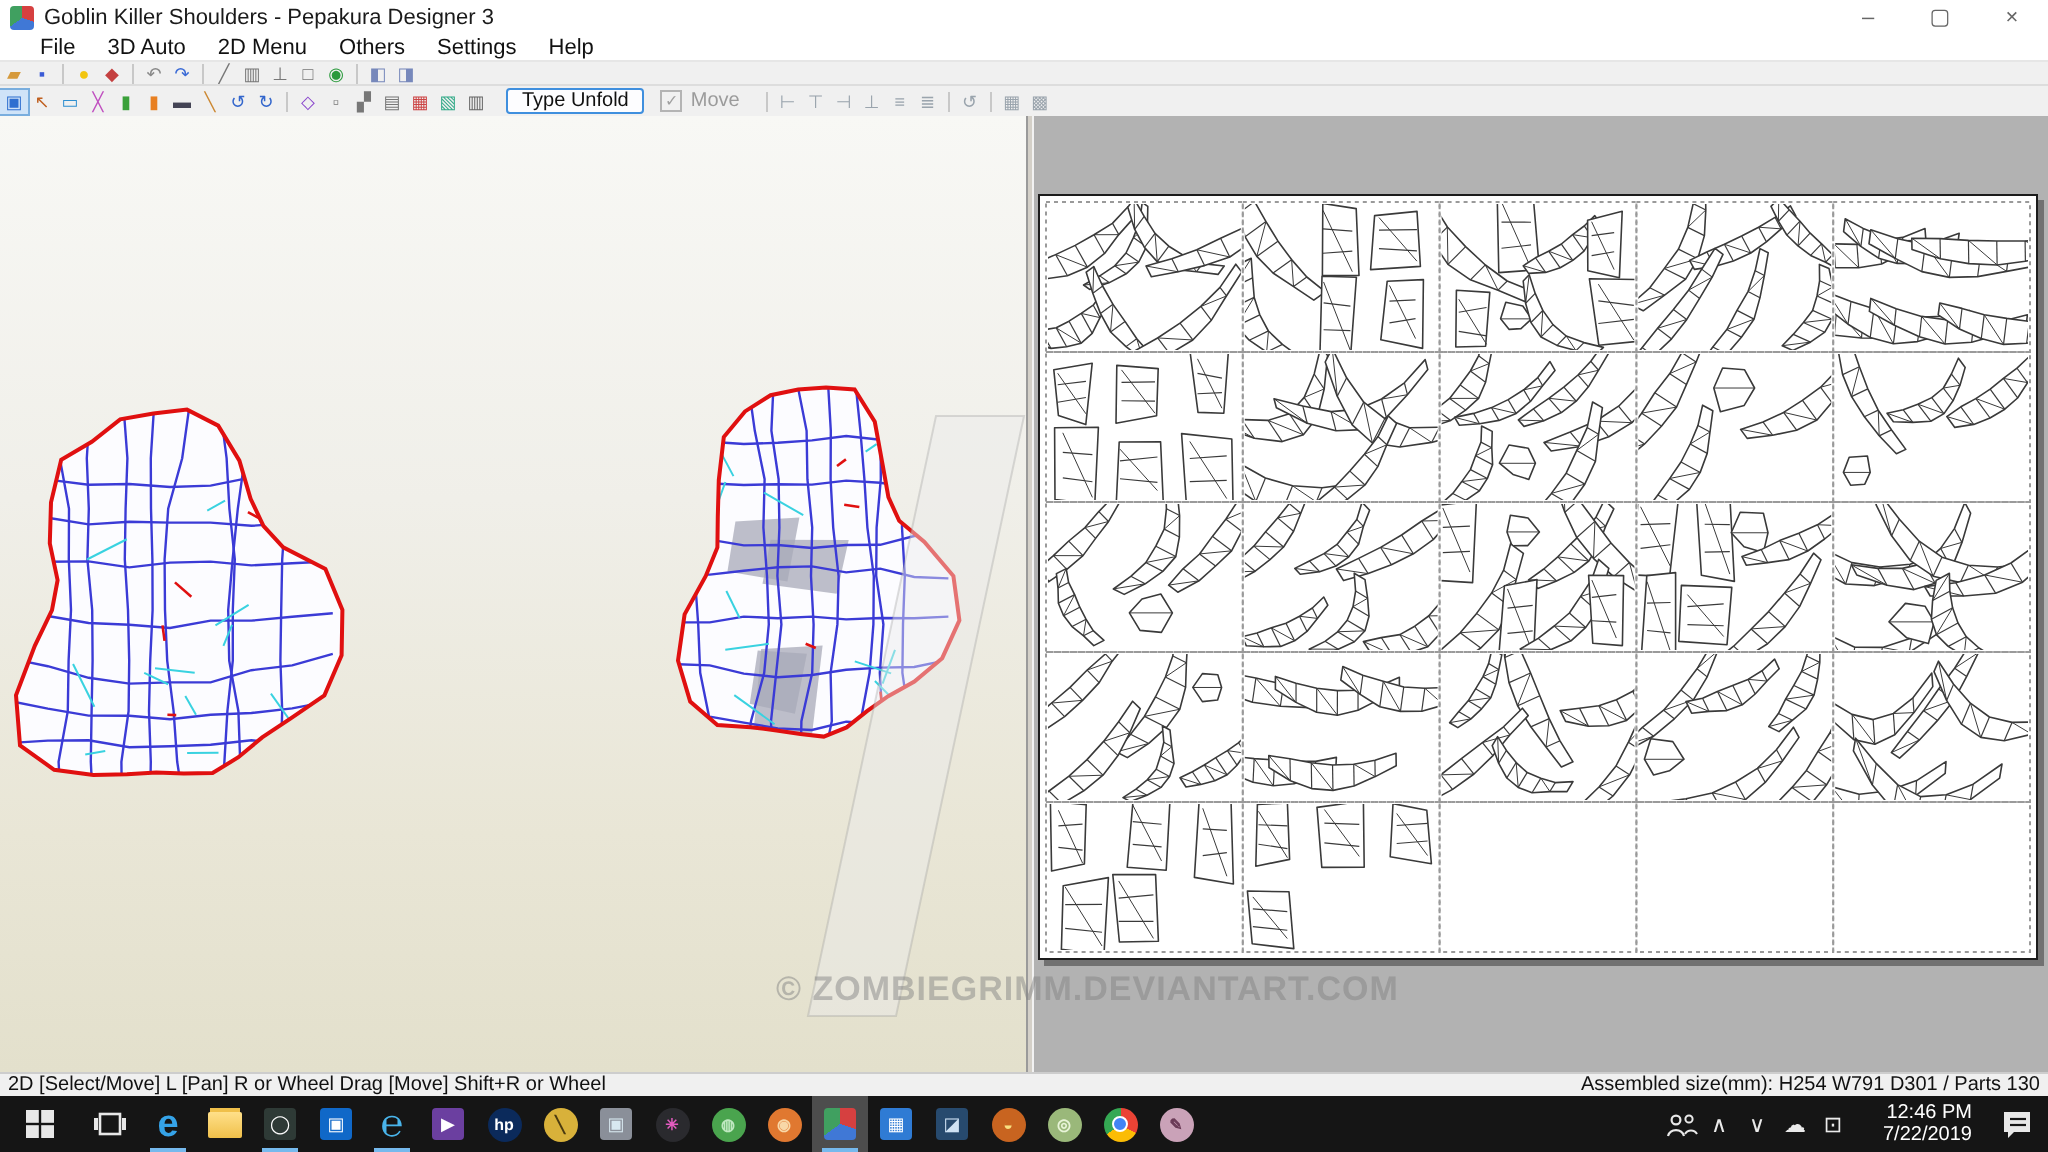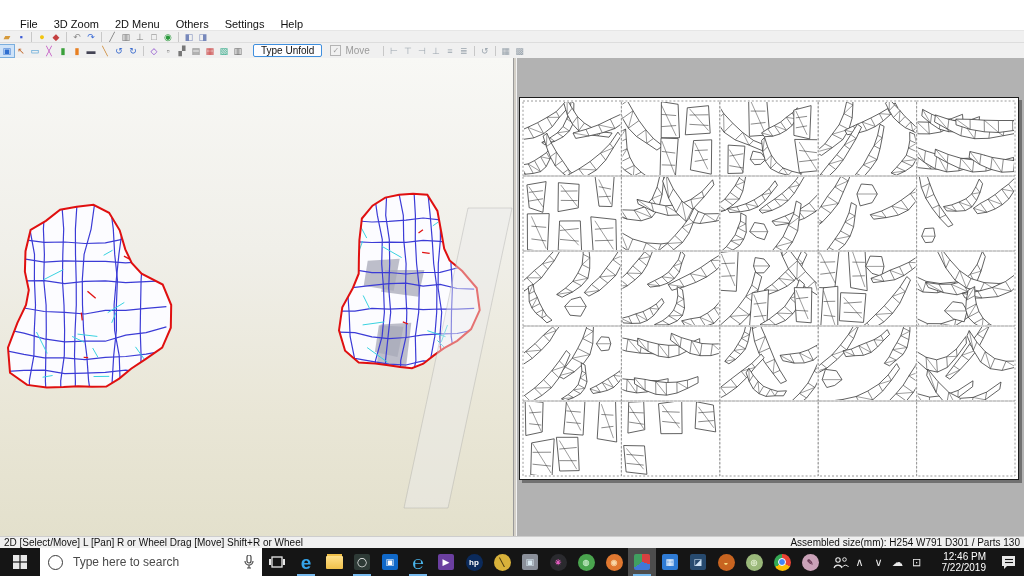--- a/index.html
+++ b/index.html
@@ -67,24 +67,33 @@
     font-size:11px;color:#eaeaea;flex:none;}
   .clock{width:56px;text-align:right;font-size:10px;line-height:11px;color:#fff;
     margin:0 6px 0 4px;flex:none;}
   .action-center{width:32px;height:28px;display:flex;align-items:center;justify-content:center;flex:none;}
 </style>
 </head>
 <body>
 
 <div id="screen">
 
+  <div class="titlebar">
+    <div class="appicon"></div>
+    <div class="title-text">Goblin Killer Shoulders - Pepakura Designer 3</div>
+    <div class="wincontrols">
+      <div class="winbtn">–</div>
+      <div class="winbtn">▢</div>
+      <div class="winbtn">×</div>
+    </div>
+  </div>
 
   <div class="menubar" id="menubar">
       <span class="menu-item">File</span>
-      <span class="menu-item">3D Zoom</span>
+      <span class="menu-item">3D Auto</span>
       <span class="menu-item">2D Menu</span>
       <span class="menu-item">Others</span>
       <span class="menu-item">Settings</span>
       <span class="menu-item">Help</span>
     </div>
 
   <div class="tb" id="tb1">
       <span class="tbicon" style="color: rgb(214, 154, 60);">▰</span>
       <span class="tbicon" style="color: rgb(59, 91, 214);">▪</span>
       <span class="tbsep"></span>
@@ -1332,42 +1341,35 @@
             </g>
             <rect x="199.8" y="303" width="98.4" height="75" fill="none" stroke="#9a9a9a" stroke-width="1" stroke-dasharray="2,2"></rect>
             <rect x="298.20000000000005" y="303" width="98.4" height="75" fill="none" stroke="#9a9a9a" stroke-width="1" stroke-dasharray="2,2"></rect>
             <rect x="396.6" y="303" width="98.4" height="75" fill="none" stroke="#9a9a9a" stroke-width="1" stroke-dasharray="2,2"></rect>
           </svg>
       </div>
     </div>
     <svg class="wm-slash">
       <polygon points="468,150 512,150 448,450 404,450" fill="rgba(235,235,235,0.45)" stroke="rgba(150,150,150,0.30)" stroke-width="1"></polygon>
     </svg>
+    <div class="wm-text">© ZOMBIEGRIMM.DEVIANTART.COM</div>
   </div>
 
   <div class="statusbar">
     <span>2D [Select/Move] L [Pan] R or Wheel Drag [Move] Shift+R or Wheel</span>
     <span>Assembled size(mm): H254 W791 D301 / Parts 130</span>
   </div>
 
   <div class="taskbar">
     <div class="startbtn">
       <svg width="14" height="14">
         <rect x="0" y="0" width="6.4" height="6.4" fill="#e8e8e8"></rect>
         <rect x="7.6" y="0" width="6.4" height="6.4" fill="#e8e8e8"></rect>
         <rect x="0" y="7.6" width="6.4" height="6.4" fill="#e8e8e8"></rect>
         <rect x="7.6" y="7.6" width="6.4" height="6.4" fill="#e8e8e8"></rect>
-      </svg>
-    </div>
-    <div class="searchbox">
-      <span class="search-circle"></span>
-      <input type="text" placeholder="Type here to search" style="">
-      <svg width="10" height="14">
-        <rect x="3" y="0" width="4" height="8" rx="2" fill="none" stroke="#4a4a4a" stroke-width="1.2"></rect>
-        <path d="M1 6 a4 4 0 0 0 8 0 M5 10 v3 M3 13 h4" fill="none" stroke="#4a4a4a" stroke-width="1.2"></path>
       </svg>
     </div>
     <div class="taskview">
       <svg width="16" height="14">
         <rect x="3" y="2" width="10" height="10" fill="none" stroke="#e8e8e8" stroke-width="1.3"></rect>
         <rect x="0" y="4" width="2" height="6" fill="#e8e8e8"></rect>
         <rect x="14" y="4" width="2" height="6" fill="#e8e8e8"></rect>
       </svg>
     </div>
     <div class="apps" id="taskApps">

